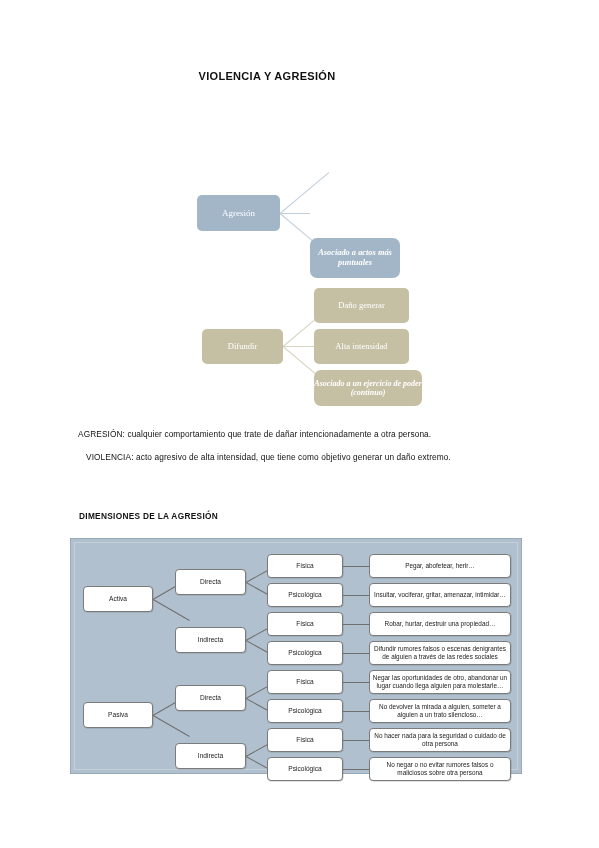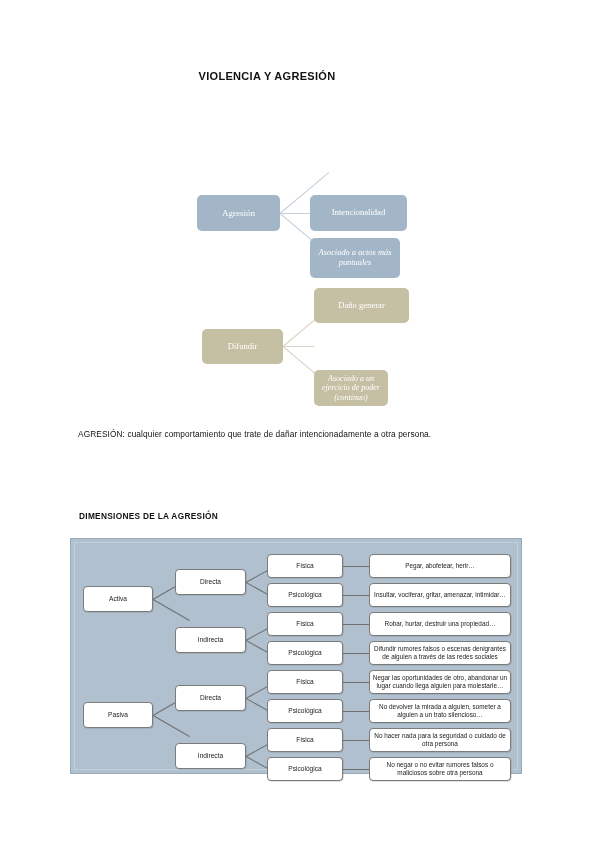--- a/index.html
+++ b/index.html
@@ -41,21 +41,21 @@
     align-items: center;
     justify-content: center;
     text-align: center;
     color: #ffffff;
     font-family: "Liberation Serif", serif;
     border-radius: 5px;
     line-height: 1.15;
   }
   .sa-node.blue   { background: #a3b6c8; }
   .sa-node.tan    { background: #c5c0a4; }
-  .sa-node.italic { font-style: italic; font-weight: normal; }
+  .sa-node.italic { font-style: italic; font-weight: bold; border-radius: 7px; }
 
   .sa-line {
     position: absolute;
     transform-origin: 0 50%;
     height: 1px;
   }
   .sa-line.blue { background: #c3d0dc; }
   .sa-line.tan  { background: #d8d4c1; }
 
   
@@ -128,41 +128,42 @@
 
   <div class="smartart" style="left:197px; top:152px; width:210px; height:126px;">
 
     <div class="sa-line blue" style="left:83px; top:61px; width:64px; transform:rotate(-40deg);"></div>
     <div class="sa-line blue" style="left:83px; top:61px; width:30px;"></div>
     <div class="sa-line blue" style="left:83px; top:61px; width:64px; transform:rotate(40deg);"></div>
 
     <div class="sa-node blue" style="left:0px; top:43px; width:83px; height:36px; font-size:9px;text-align:center;">Agresión</div>
 
 
-    <div class="sa-node blue" style="left:113px; top:43px; width:97px; height:36px; font-size:8.6px;">Intencionalidad</div>
 
     <div class="sa-node blue italic" style="left:113px; top:86px; width:90px; height:40px; font-size:8.4px;">Asociado a actos más puntuales</div>
   </div>
 
   <div class="smartart" style="left:202px; top:288px; width:207px; height:118px;">
 
     <div class="sa-line tan" style="left:81px; top:58px; width:58px; transform:rotate(-40deg);"></div>
     <div class="sa-line tan" style="left:81px; top:58px; width:31px;"></div>
     <div class="sa-line tan" style="left:81px; top:58px; width:58px; transform:rotate(40deg);"></div>
 
     <div class="sa-node tan" style="left:0px; top:41px; width:81px; height:35px; font-size:8.6px;">Difundir</div>
 
     <div class="sa-node tan" style="left:112px; top:0px; width:95px; height:35px; font-size:8.6px;">Daño generar</div>
 
-
-    <div class="sa-node tan italic" style="left:112px; top:82px; width:74px; height:36px; font-size:8px;">Asociado a un ejercicio de poder (continuo)</div>
+    <div class="sa-node tan" style="left:112px; top:41px; width:95px; height:35px; font-size:8.6px;">Alta intensidad</div>
+
+    <div class="sa-node tan italic" style="left:112px; top:82px; width:108px; height:36px; font-size:8px;">Asociado a un ejercicio de poder (continuo)</div>
   </div>
 
   <div class="definition" style="left:78px; top:428px; width:440px;">AGRESIÓN: cualquier comportamiento que trate de dañar intencionadamente a otra persona.</div>
 
+  <div class="definition" style="left:86px; top:451px; width:400px;">VIOLENCIA: acto agresivo de alta intensidad, que tiene como objetivo generar un daño extremo.</div>
 
   <div class="section-heading">DIMENSIONES DE LA AGRESIÓN</div>
 
   <div class="tree-frame">
     <div class="tree-inner"></div>
 
     <div class="tree-line" style="left:82px; top:60px; width:42px; transform:rotate(-30deg);"></div>
     <div class="tree-line" style="left:82px; top:60px; width:42px; transform:rotate(30deg);"></div>
     <div class="tree-line" style="left:82px; top:176px; width:42px; transform:rotate(-30deg);"></div>
     <div class="tree-line" style="left:82px; top:176px; width:42px; transform:rotate(30deg);"></div>

